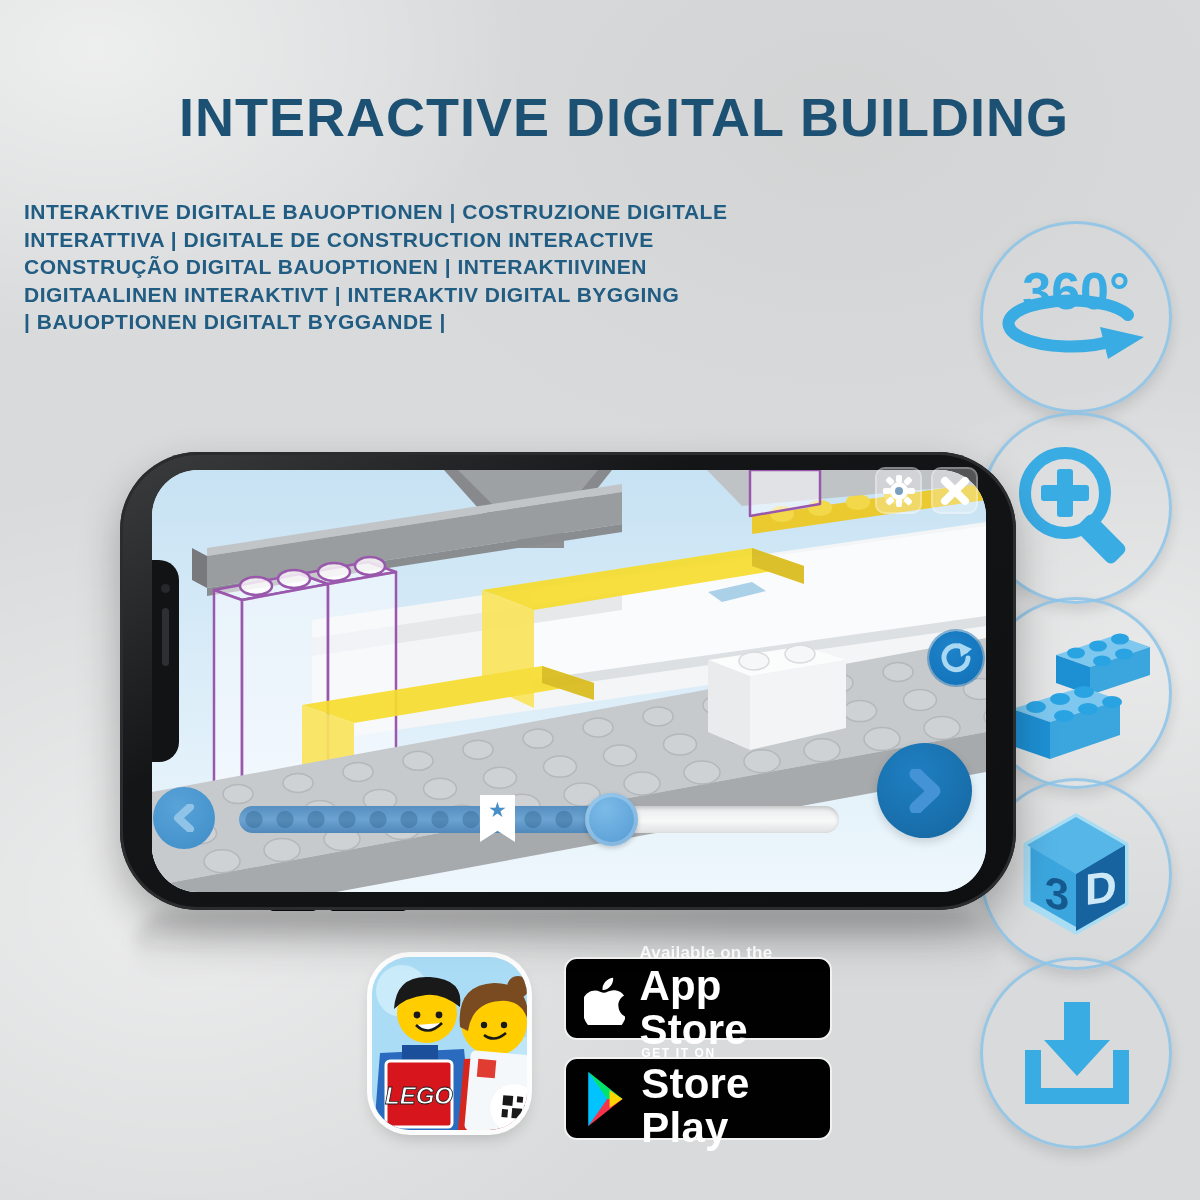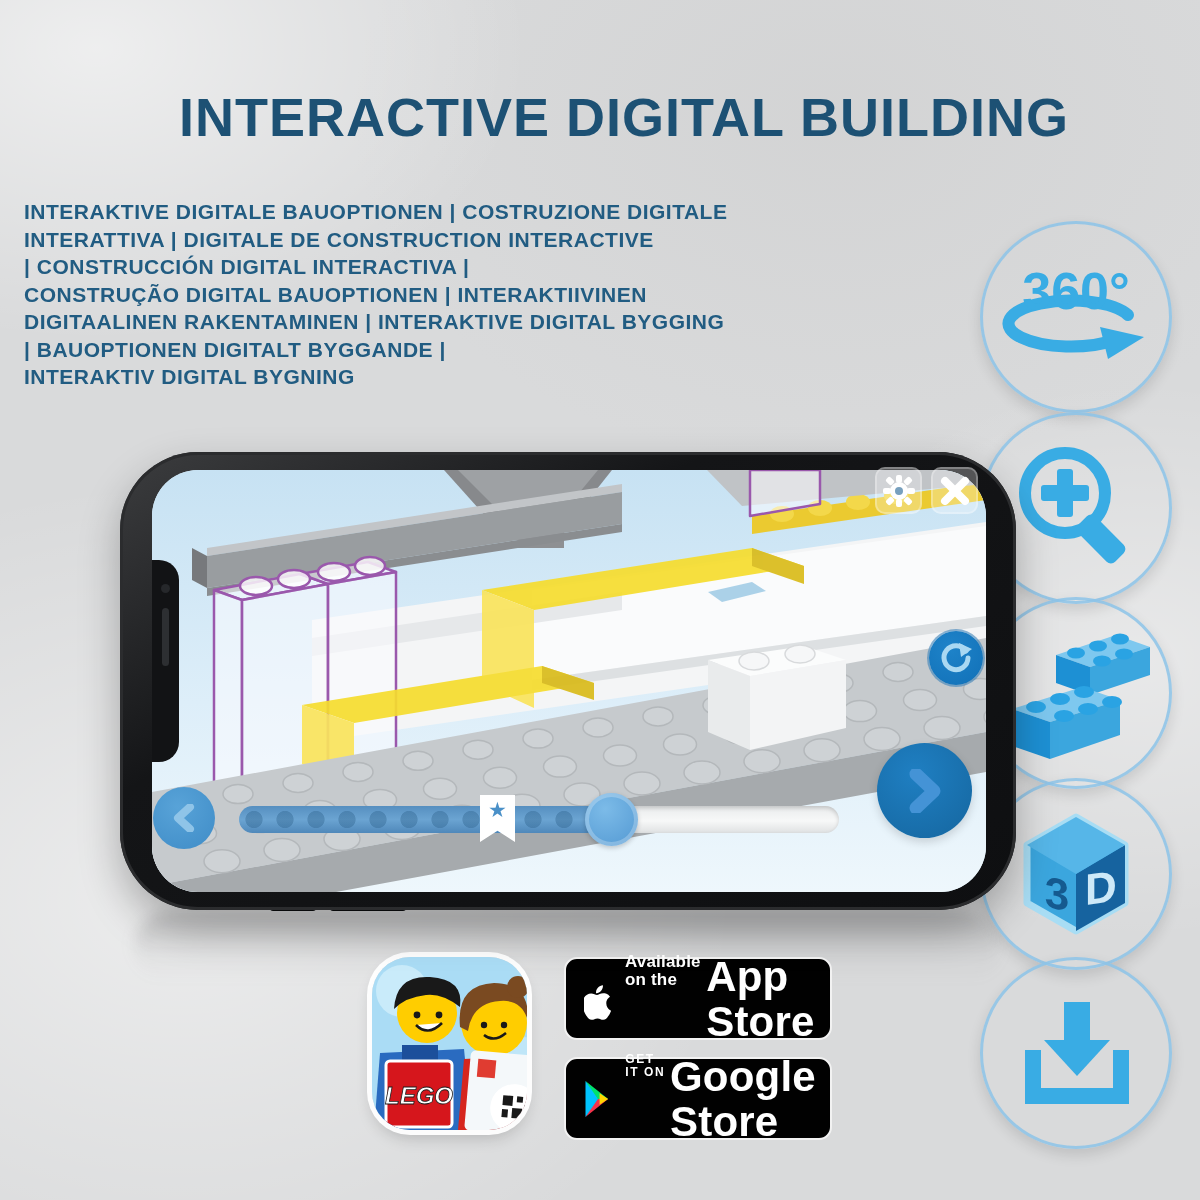--- a/index.html
+++ b/index.html
@@ -67,39 +67,37 @@
     clip-path:polygon(0 0,100% 0,100% 100%,50% 76%,0 100%);
     display:flex;justify-content:center;color:#4a90c8;font-size:21px;padding-top:3px;box-sizing:border-box;}
 
   
   .app-icon{left:348px;top:957px;width:155px;height:173px;border-radius:38px;overflow:hidden;z-index:3;
     box-shadow:0 0 0 5px rgba(255,255,255,.95), 0 8px 16px rgba(0,0,0,.18);}
   .store-badge{left:540px;width:268px;height:83px;border-radius:13px;background:#010101;z-index:3;
     border:2px solid #f2f2f2;box-sizing:border-box;display:flex;align-items:center;color:#fff;}
   .badge-apple{top:957px;}
   .badge-gp{top:1057px;}
-  .badge-texts{display:flex;margin-left:14px;line-height:1.05;}
+  .badge-texts{display:flex;flex-direction:column;margin-left:14px;line-height:1.05;}
   .badge-small{font-size:17px;font-weight:bold;letter-spacing:.2px;}
   .badge-small-caps{font-size:12px;letter-spacing:1.6px;font-weight:bold;}
   .badge-big{font-size:42px;font-weight:bold;letter-spacing:.2px;margin-top:2px;}
 </style>
 </head>
 <body>
 
 <div class="canvas">
 
   <div class="abs title">INTERACTIVE DIGITAL BUILDING</div>
   <div class="abs subtitle">
     <div>INTERAKTIVE DIGITALE BAUOPTIONEN | COSTRUZIONE DIGITALE</div>
     <div>INTERATTIVA | DIGITALE DE CONSTRUCTION INTERACTIVE</div>
-    <div>| CONSTRUCCIÓN DIGITAL INTERACTIVA |</div>
     <div>CONSTRUÇÃO DIGITAL BAUOPTIONEN | INTERAKTIIVINEN</div>
-    <div>DIGITAALINEN RAKENTAMINEN | INTERAKTIVE DIGITAL BYGGING</div>
+    <div>DIGITAALINEN INTERAKTIVT | INTERAKTIV DIGITAL BYGGING</div>
     <div>| BAUOPTIONEN DIGITALT BYGGANDE |</div>
-    <div>INTERAKTIV DIGITAL BYGNING</div>
   </div>
 
   <div class="abs fcircle" style="top:221px;">
     <svg width="160" height="120" viewBox="0 0 160 120">
       <path d="M 132,58 A 62 23 0 1 0 118,83" fill="none" stroke="#39ace4" stroke-width="12" stroke-linecap="round"></path>
       <polygon points="104,70 148,80 112,102" fill="#39ace4"></polygon>
       <text x="80" y="52" text-anchor="middle" class="f360-label">360°</text>
     </svg>
   </div>
 
@@ -382,17 +380,17 @@
 
   <div class="abs store-badge badge-gp">
     <svg width="52" height="60" viewBox="0 0 80 100" style="margin-left:14px;">
       <polygon points="14,4 72,50 40,50" fill="#00e26b"></polygon>
       <polygon points="14,96 72,50 40,50" fill="#f5334b"></polygon>
       <polygon points="50,35 72,50 50,65" fill="#ffd500"></polygon>
       <polygon points="14,4 14,96 46,50" fill="#00c3ff"></polygon>
     </svg>
     <div class="badge-texts">
       <span class="badge-small-caps">GET IT ON</span>
-      <span class="badge-big">Google Store</span>
+      <span class="badge-big">Store Play</span>
     </div>
   </div>
 
 </div>
 
 </body></html>

